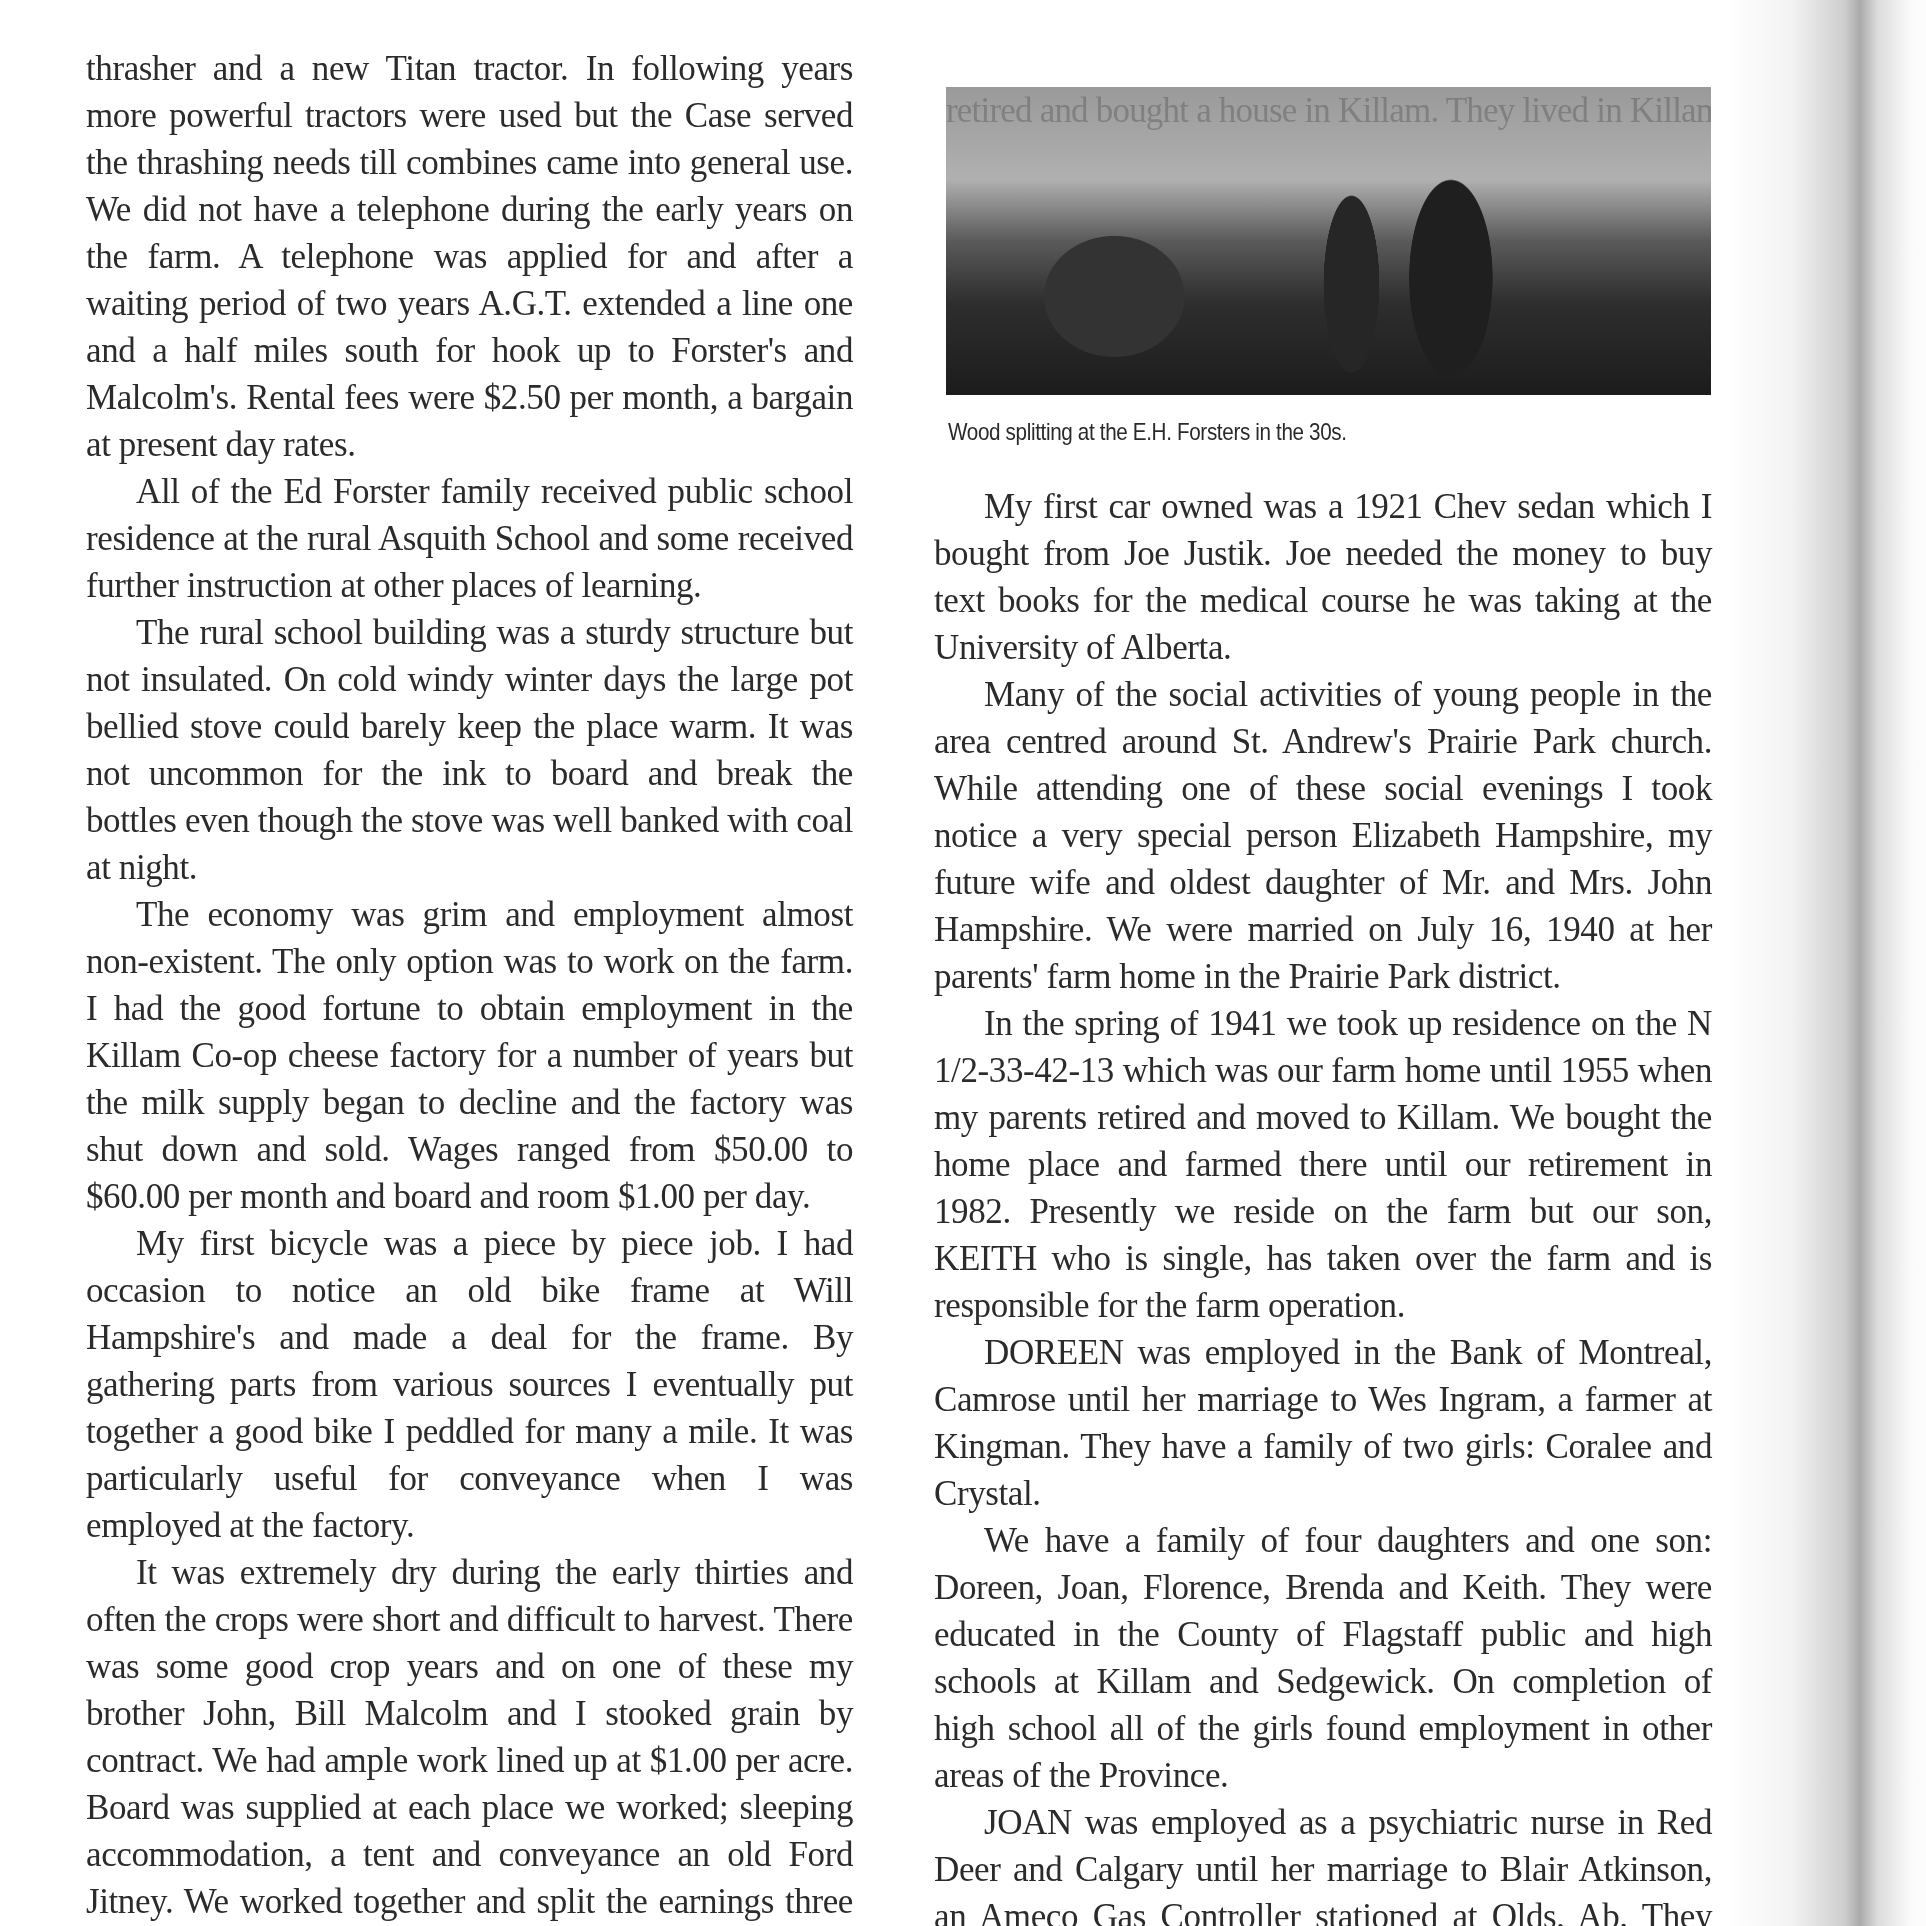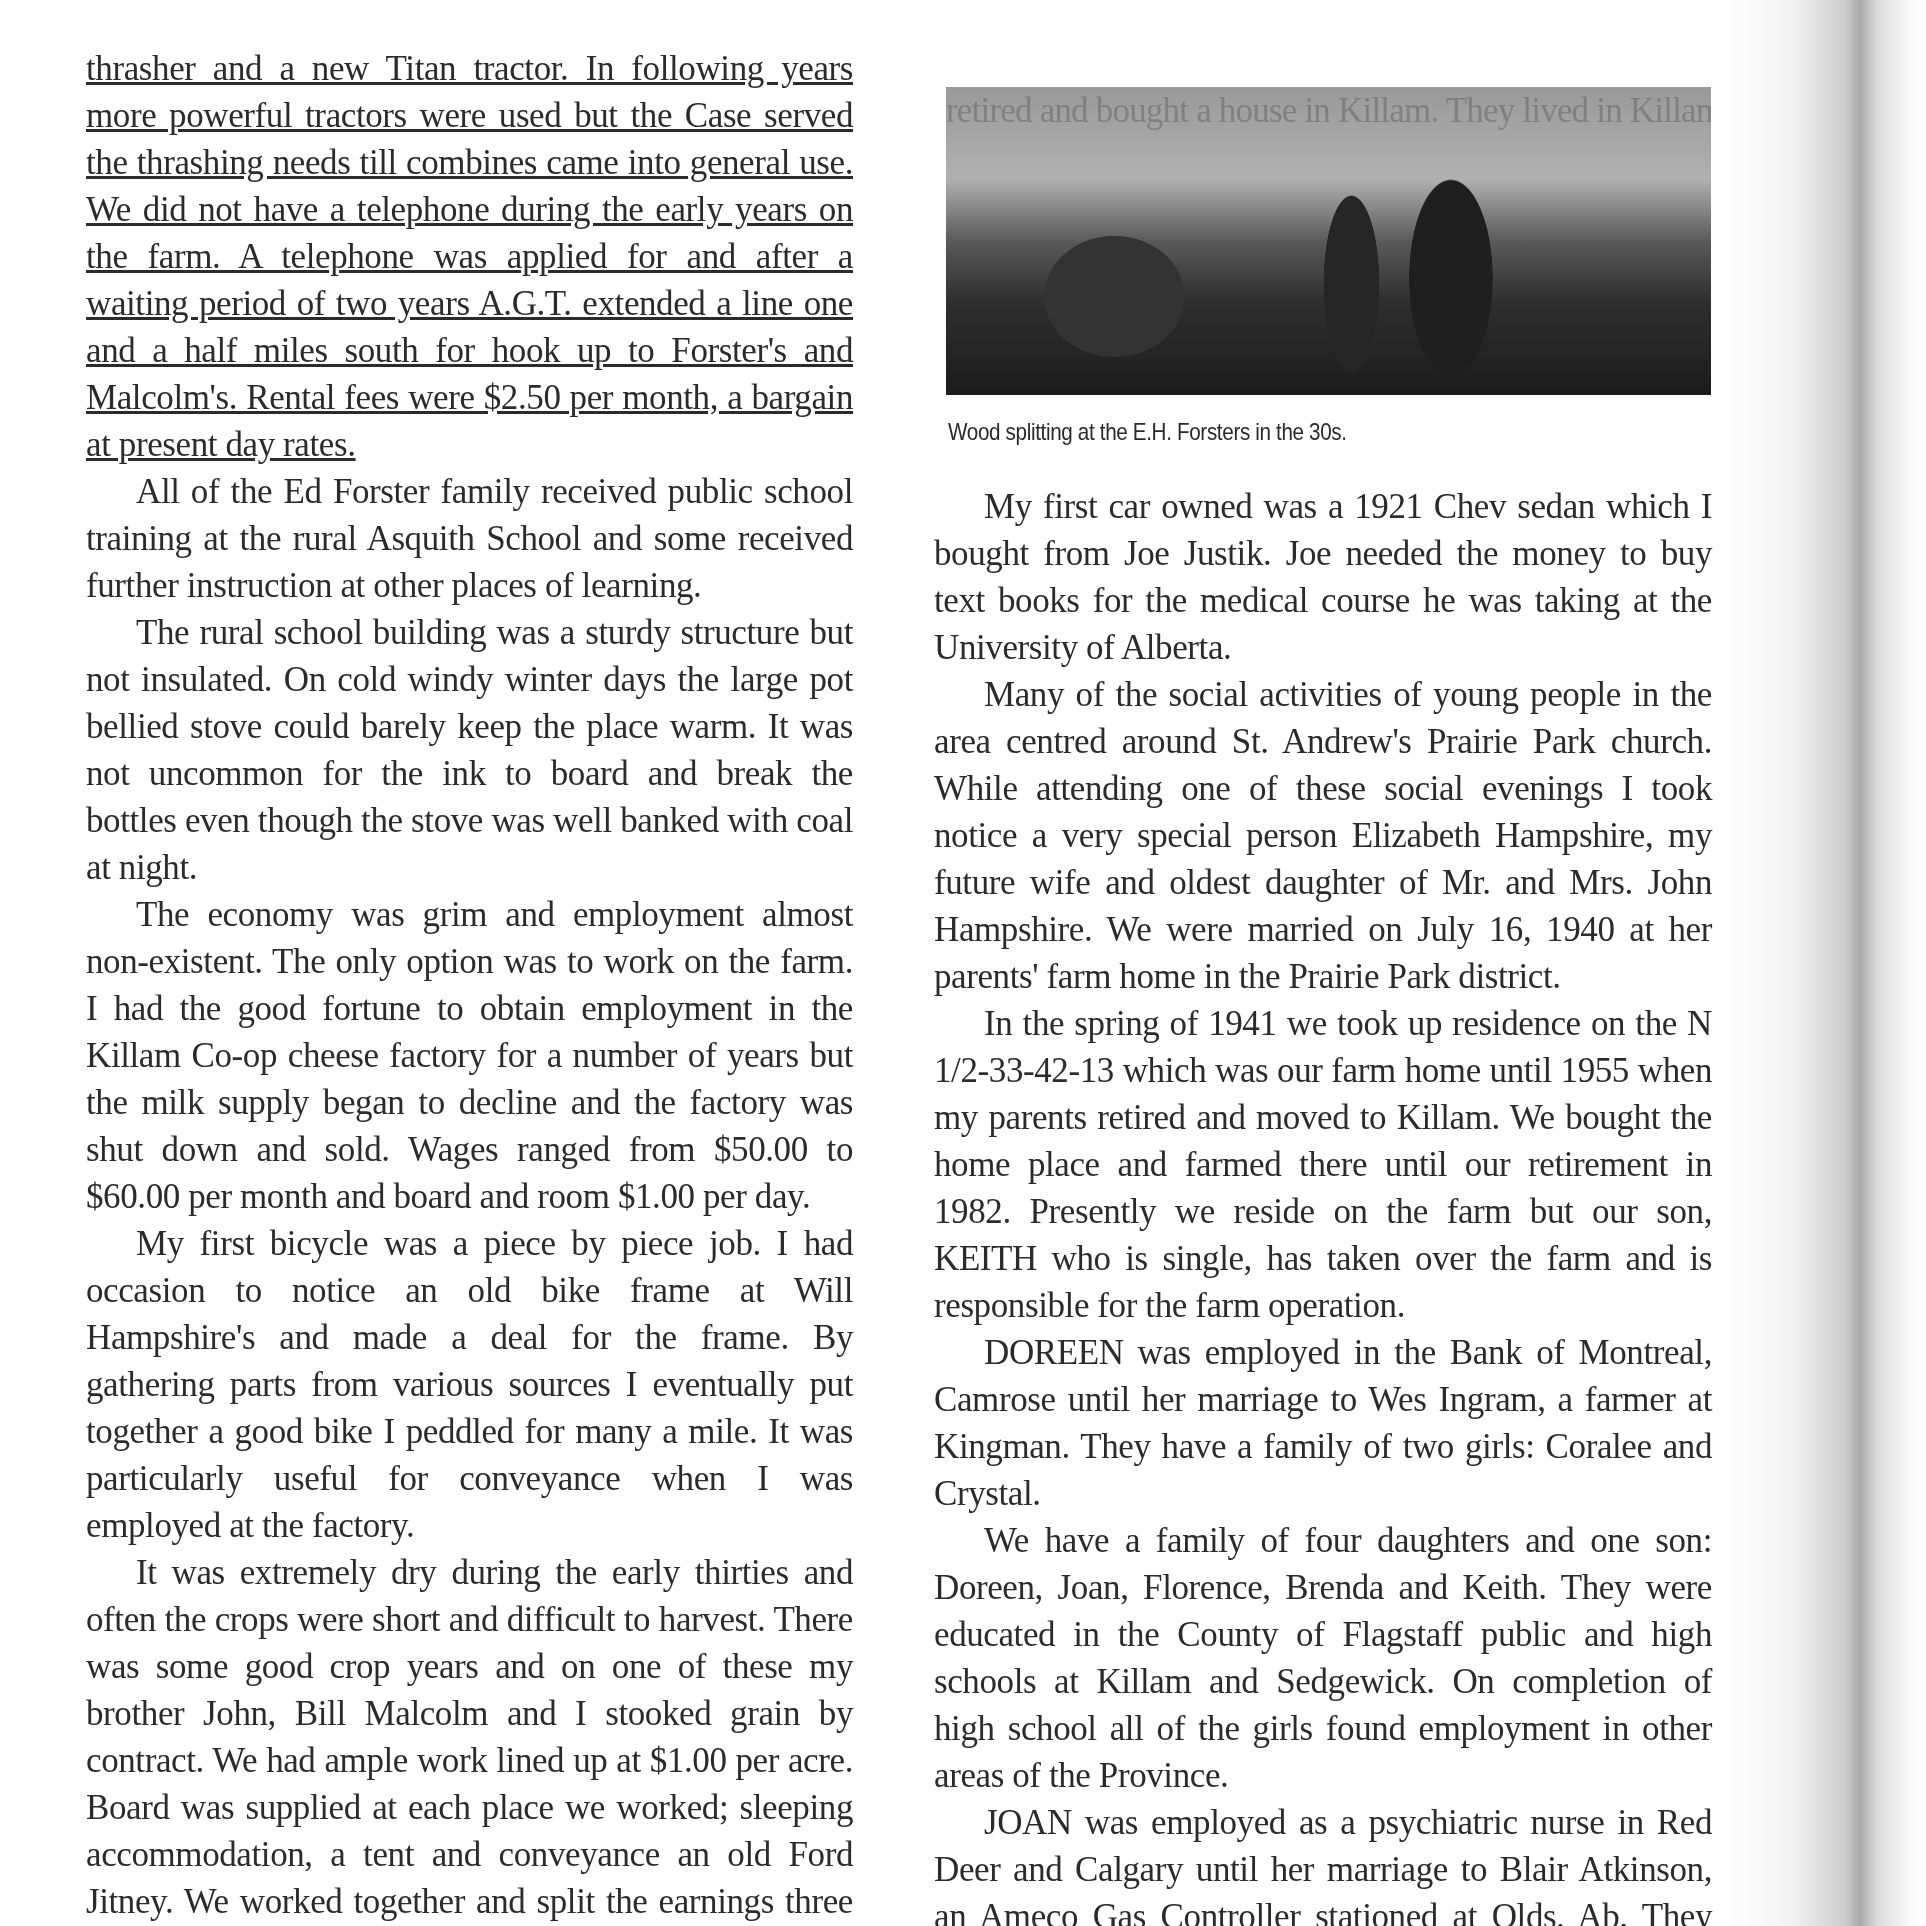--- a/index.html
+++ b/index.html
@@ -21,21 +21,21 @@
       rgba(255,255,255,0) 100%);
   }
   .col {
     position:absolute;
     font-size:35px;
     line-height:47px;
     text-align:justify;
     letter-spacing:-0.4px;
   }
   .col p { margin:0; text-indent:50px; }
-  .col p.noindent { text-indent:0;text-decoration:underline; }
+  .col p.noindent { text-indent:0; }
   #col-left { left:86px; top:45px; width:767px; }
   #col-mid { left:934px; top:483px; width:778px; }
 
   .photo {
     position:absolute; overflow:hidden;
   }
   #photo-wood {
     left:946px; top:87px; width:765px; height:308px;
     background:
       radial-gradient(ellipse 69px 162px at 66% 62%, #1f1f1f 0%, #1f1f1f 60%, rgba(0,0,0,0) 61%),
@@ -56,21 +56,21 @@
   }
   #caption-wood { left:948px; top:418px; }
 </style>
 </head>
 <body>
 
 <div class="gutter"></div>
 
 <div class="col" id="col-left">
   <p class="noindent">thrasher and a new Titan tractor. In following years more powerful tractors were used but the Case served the thrashing needs till combines came into general use. We did not have a telephone during the early years on the farm. A telephone was applied for and after a waiting period of two years A.G.T. extended a line one and a half miles south for hook up to Forster's and Malcolm's. Rental fees were $2.50 per month, a bargain at present day rates.</p>
-  <p>All of the Ed Forster family received public school training at the rural Asquith School and some received further instruction at other places of learning.</p>
+  <p>All of the Ed Forster family received public school residence at the rural Asquith School and some received further instruction at other places of learning.</p>
   <p>The rural school building was a sturdy structure but not insulated. On cold windy winter days the large pot bellied stove could barely keep the place warm. It was not uncommon for the ink to board and break the bottles even though the stove was well banked with coal at night.</p>
   <p>The economy was grim and employment almost non-existent. The only option was to work on the farm. I had the good fortune to obtain employment in the Killam Co-op cheese factory for a number of years but the milk supply began to decline and the factory was shut down and sold. Wages ranged from $50.00 to $60.00 per month and board and room $1.00 per day.</p>
   <p>My first bicycle was a piece by piece job. I had occasion to notice an old bike frame at Will Hampshire's and made a deal for the frame. By gathering parts from various sources I eventually put together a good bike I peddled for many a mile. It was particularly useful for conveyance when I was employed at the factory.</p>
   <p>It was extremely dry during the early thirties and often the crops were short and difficult to harvest. There was some good crop years and on one of these my brother John, Bill Malcolm and I stooked grain by contract. We had ample work lined up at $1.00 per acre. Board was supplied at each place we worked; sleeping accommodation, a tent and conveyance an old Ford Jitney. We worked together and split the earnings three ways.</p>
 </div>
 
 <div class="photo" id="photo-wood">
   <div class="ghost">retired and bought a house in Killam. They lived in Killam until 1986 when they moved to Camrose. They have two daughters. ... are presently living ...</div>
 </div>
 <div class="caption" id="caption-wood">Wood splitting at the E.H. Forsters in the 30s.</div>

